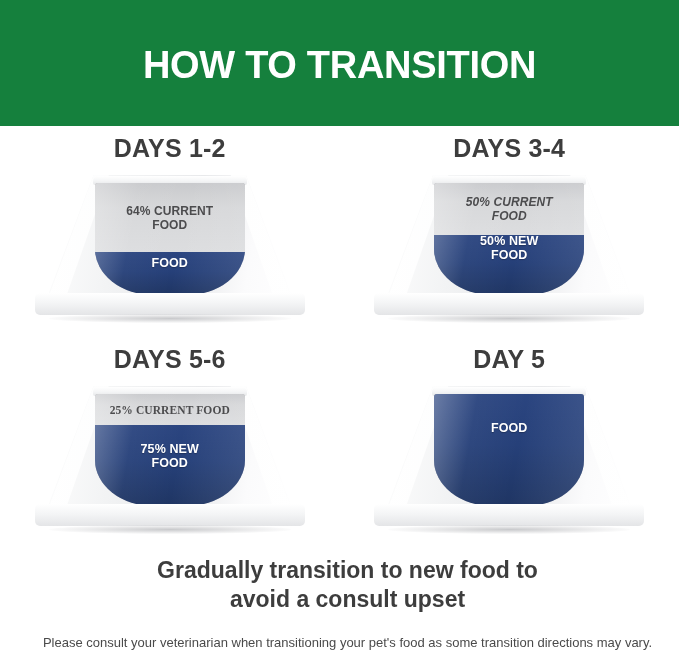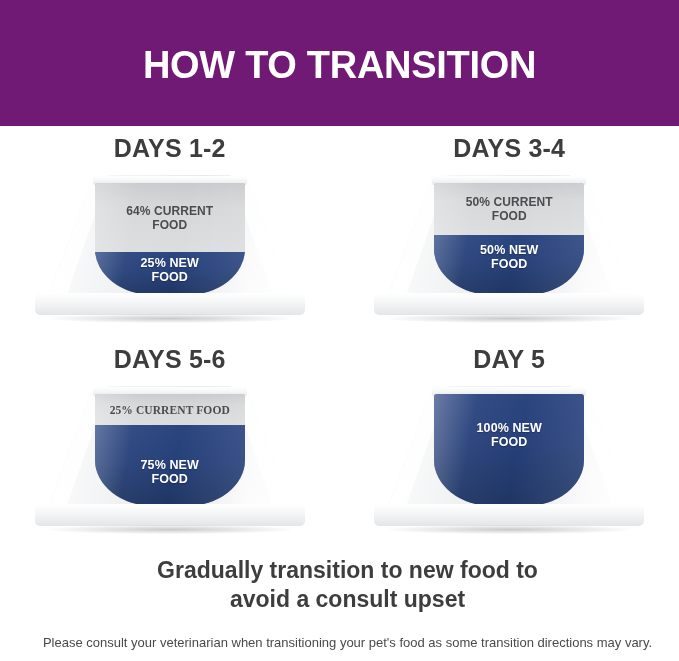--- a/index.html
+++ b/index.html
@@ -12,21 +12,21 @@
     height: 661px;
     font-family: "Liberation Sans", sans-serif;
     overflow: hidden;
     position: relative;
   }
 
   
   .header-banner {
     width: 679px;
     height: 126px;
-    background: #701a75;
+    background: #15803d;
     display: flex;
     flex-direction: column;
     align-items: center;
     justify-content: center;
     box-sizing: border-box;
     padding-top: 4px;
   }
   .header-line {
     color: #ffffff;
     font-weight: 800;
@@ -232,45 +232,44 @@
       <div class="bowl-rim"></div>
       <div class="bowl-cavity">
         <div class="cavity-current" style="height: 69.44px;"></div>
         <div class="cavity-new" style="height: 42.56px;"></div>
         <div class="cavity-sheen"></div>
         <div class="label-current" style="top: 20.72px;">
           <div>64% CURRENT</div>
           <div>FOOD</div>
         </div>
         <div class="label-new" style="top: 72.72px;">
-          <div>25% NEW</div>
           <div>FOOD</div>
         </div>
       </div>
       <div class="bowl-base"></div>
       <div class="bowl-shadow"></div>
     </div>
   </div>
 
   <div class="bowl-cell">
     <div class="bowl-title">DAYS 3-4</div>
     <div class="bowl">
       <div class="bowl-shell"></div>
       <div class="bowl-shell-hi"></div>
       <div class="bowl-shell-hi-r"></div>
       <div class="bowl-rim"></div>
       <div class="bowl-cavity">
         <div class="cavity-current" style="height: 51.52px;"></div>
         <div class="cavity-new" style="height: 60.48px;"></div>
         <div class="cavity-sheen"></div>
-        <div class="label-current" style="top: 11.76px;">
+        <div class="label-current" style="top: 11.76px; font-style: italic;">
           <div>50% CURRENT</div>
           <div>FOOD</div>
         </div>
-        <div class="label-new" style="top: 60px;">
+        <div class="label-new" style="top: 51px;">
           <div>50% NEW</div>
           <div>FOOD</div>
         </div>
       </div>
       <div class="bowl-base"></div>
       <div class="bowl-shadow"></div>
     </div>
   </div>
 
   <div class="bowl-cell">
@@ -281,21 +280,21 @@
       <div class="bowl-shell-hi-r"></div>
       <div class="bowl-rim"></div>
       <div class="bowl-cavity">
         <div class="cavity-current" style="height: 31.36px;"></div>
         <div class="cavity-new" style="height: 80.64px;"></div>
         <div class="cavity-sheen"></div>
         <div class="label-current single-line" style="top: 8.68px;">
           <div>25% CURRENT FOOD</div>
           <div></div>
         </div>
-        <div class="label-new" style="top: 64px;">
+        <div class="label-new" style="top: 48px;">
           <div>75% NEW</div>
           <div>FOOD</div>
         </div>
       </div>
       <div class="bowl-base"></div>
       <div class="bowl-shadow"></div>
     </div>
   </div>
 
   <div class="bowl-cell">
@@ -304,21 +303,20 @@
       <div class="bowl-shell"></div>
       <div class="bowl-shell-hi"></div>
       <div class="bowl-shell-hi-r"></div>
       <div class="bowl-rim"></div>
       <div class="bowl-cavity">
 
         <div class="cavity-new" style="height: 112px;"></div>
         <div class="cavity-sheen"></div>
 
         <div class="label-new" style="top: 27px;">
-          <div>100% NEW</div>
           <div>FOOD</div>
         </div>
       </div>
       <div class="bowl-base"></div>
       <div class="bowl-shadow"></div>
     </div>
   </div>
 
 </div>
 

